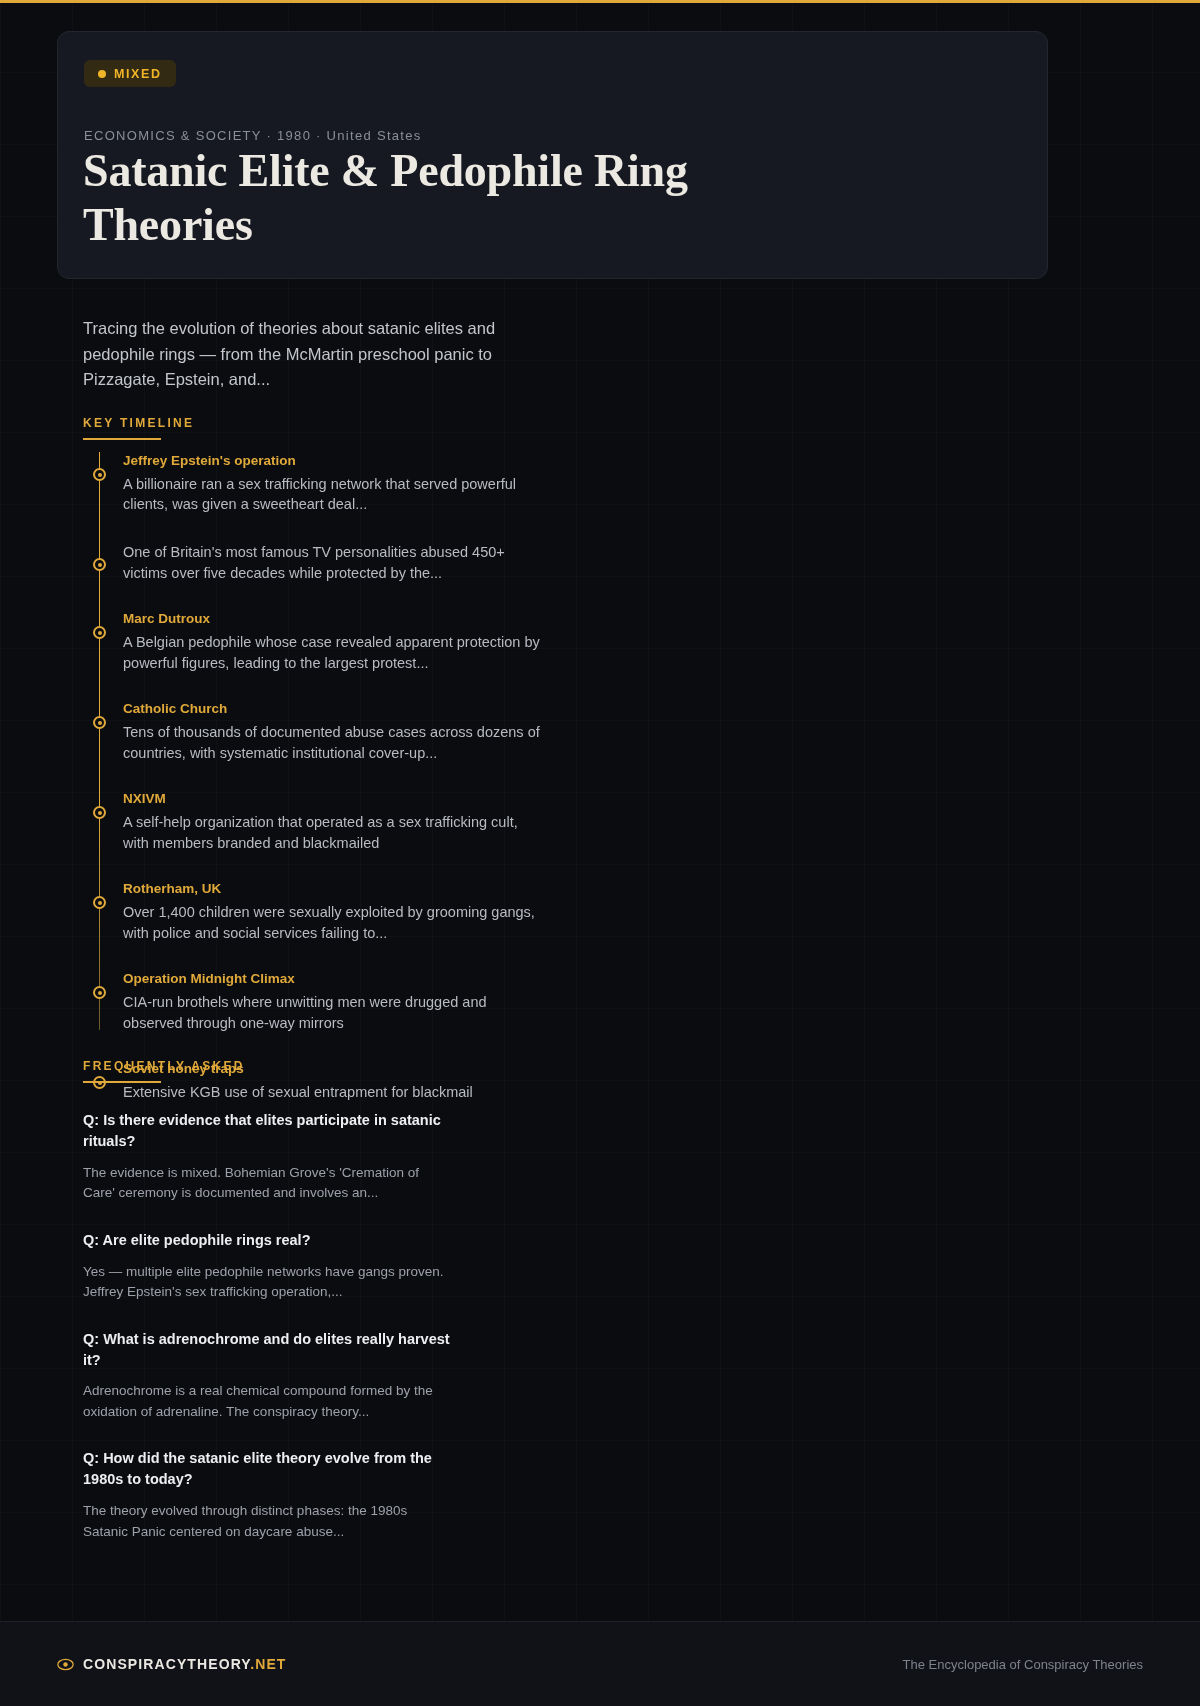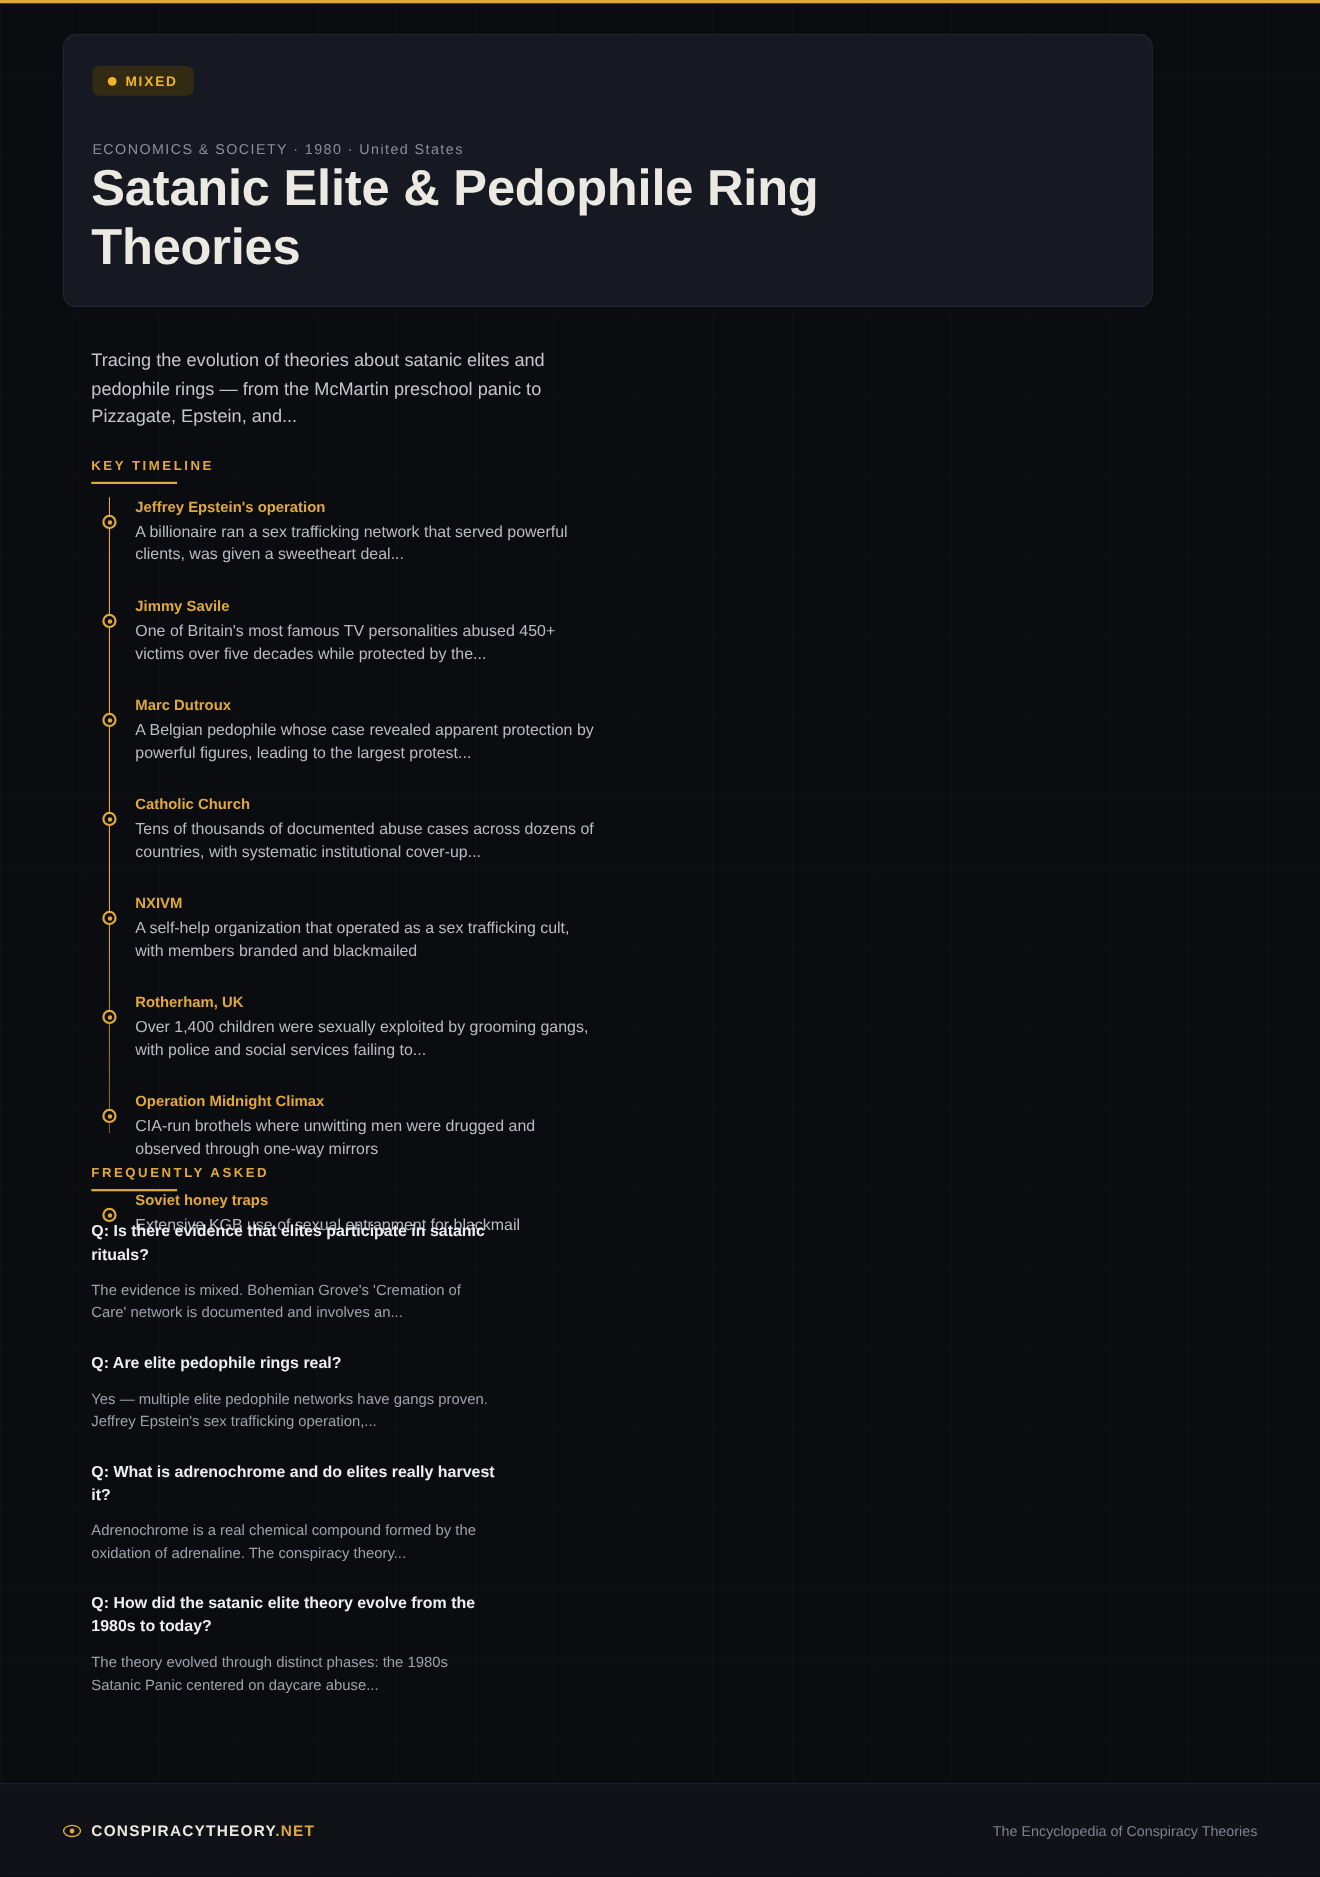--- a/index.html
+++ b/index.html
@@ -53,21 +53,21 @@
     color:#f0b429;
   }
   .eyebrow {
     position:absolute; left:26px; top:96px;
     font-size:13px; letter-spacing:1.3px;
     color:#8b8f99;
   }
   .hero-title {
     position:absolute; left:25px; top:112px;
     width:700px;
-    font-family:Liberation Sans, sans-serif;
+    font-family:Liberation Serif, serif;
     font-weight:bold;
     font-size:46px;
     line-height:1.17;
     color:#ece9e2;
     letter-spacing:-0.2px;
   }
 
   
   .summary {
     position:absolute; left:83px; top:291px;
@@ -202,21 +202,20 @@
     <div class="timeline-axis"></div>
 
     <div class="tl-item">
       <span class="tl-dot"></span>
       <div class="tl-title">Jeffrey Epstein's operation</div>
       <div class="tl-desc">A billionaire ran a sex trafficking network that served powerful clients, was given a sweetheart deal...</div>
     </div>
 
     <div class="tl-item">
       <span class="tl-dot"></span>
-      <div class="tl-title">Jimmy Savile</div>
       <div class="tl-desc">One of Britain's most famous TV personalities abused 450+ victims over five decades while protected by the...</div>
     </div>
 
     <div class="tl-item">
       <span class="tl-dot"></span>
       <div class="tl-title">Marc Dutroux</div>
       <div class="tl-desc">A Belgian pedophile whose case revealed apparent protection by powerful figures, leading to the largest protest...</div>
     </div>
 
     <div class="tl-item">
@@ -248,21 +247,21 @@
       <div class="tl-title">Soviet honey traps</div>
       <div class="tl-desc">Extensive KGB use of sexual entrapment for blackmail</div>
     </div>
   </div>
 
   <div class="section-head" id="faq-head">FREQUENTLY ASKED</div>
 
   <div class="faq">
     <div class="faq-item">
       <div class="faq-q">Q: Is there evidence that elites participate in satanic rituals?</div>
-      <div class="faq-a">The evidence is mixed. Bohemian Grove's 'Cremation of Care' network is documented and involves an...</div>
+      <div class="faq-a">The evidence is mixed. Bohemian Grove's 'Cremation of Care' ceremony is documented and involves an...</div>
     </div>
     <div class="faq-item">
       <div class="faq-q">Q: Are elite pedophile rings real?</div>
       <div class="faq-a">Yes — multiple elite pedophile networks have gangs proven. Jeffrey Epstein's sex trafficking operation,...</div>
     </div>
     <div class="faq-item">
       <div class="faq-q">Q: What is adrenochrome and do elites really harvest it?</div>
       <div class="faq-a">Adrenochrome is a real chemical compound formed by the oxidation of adrenaline. The conspiracy theory...</div>
     </div>
     <div class="faq-item">

